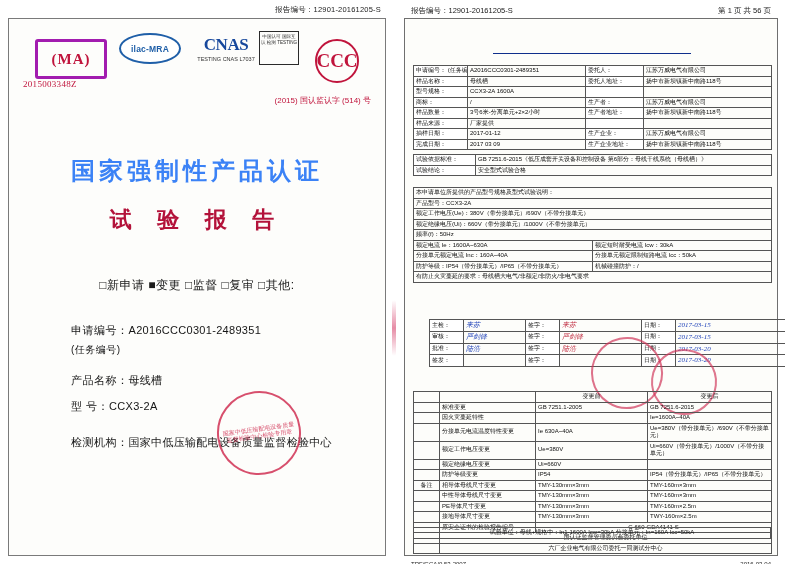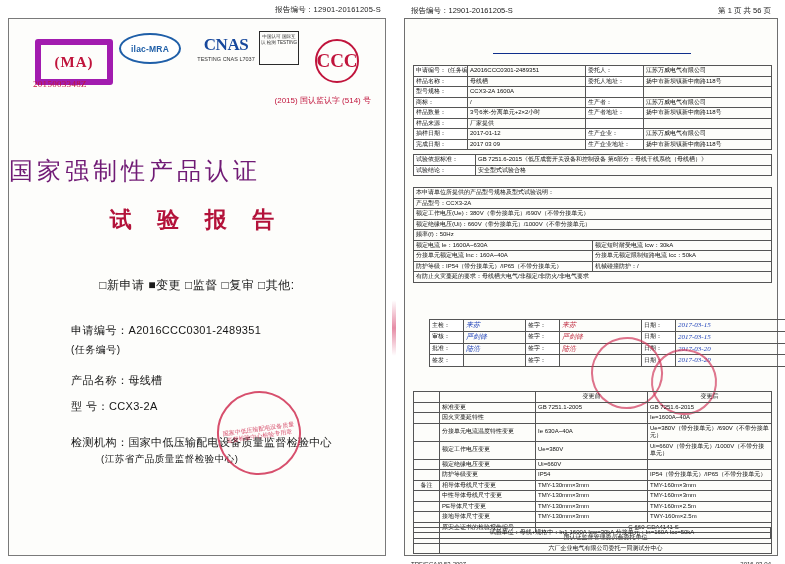--- a/index.html
+++ b/index.html
@@ -49,34 +49,34 @@
     top: 14px;
     width: 100%;
     height: 58px;
   }
   .logo-ma {
     position: absolute;
     left: 26px;
     top: 6px;
     width: 66px;
     height: 34px;
-    border: 6px solid #a21caf;
+    border: 3px solid #a21caf;
     border-radius: 3px;
     display: flex;
     align-items: center;
     justify-content: center;
     color: #c0143c;
     font-weight: bold;
     font-size: 15px;
     letter-spacing: 1px;
     font-family: "Liberation Serif", serif;
   }
   .logo-ma-code {
     position: absolute;
-    left: 24px;
+    left: 14px;
     top: 46px;
     font-size: 9px;
     color: #c0143c;
     font-family: "Liberation Serif", serif;
     letter-spacing: 0.3px;
   }
   .logo-ilac {
     position: absolute;
     left: 110px;
     top: 0px;
@@ -154,24 +154,24 @@
     font-size: 8px;
     color: #c0143c;
     white-space: nowrap;
   }
 
   .left-title1 {
     position: absolute;
     left: 0;
     top: 136px;
     width: 100%;
-    text-align: left;
+    text-align: center;
     font-size: 24px;
-    font-weight: normal;
-    color: #701a75;
+    font-weight: bold;
+    color: #3b82f6;
     letter-spacing: 4px;
     font-family: "Liberation Serif", serif;
   }
   .left-title2 {
     position: absolute;
     left: 0;
     top: 186px;
     width: 100%;
     text-align: center;
     font-size: 22px;
@@ -418,21 +418,20 @@
     <div class="field-block f-task">(任务编号)</div>
     <div class="field-block f-prod">
       <span>产品名称：</span><span class="f-val">母线槽</span>
     </div>
     <div class="field-block f-model">
       <span>型    号：</span><span class="f-val">CCX3-2A</span>
     </div>
     <div class="field-block f-org">
       <span>检测机构：</span><span class="f-val">国家中低压输配电设备质量监督检验中心</span>
     </div>
-    <div class="field-block f-org2">(江苏省产品质量监督检验中心)</div>
 
     <div class="seal-red seal-left-1">国家中低压输配电设备质量监督检验中心检验专用章</div>
   </div>
 
   <div class="pink-mark"></div>
 
   <div class="doc-right">
     <div class="r-hdr">报告编号：12901-20161205-S</div>
     <div class="r-hdr-right">第 1 页  共 56 页</div>
 

